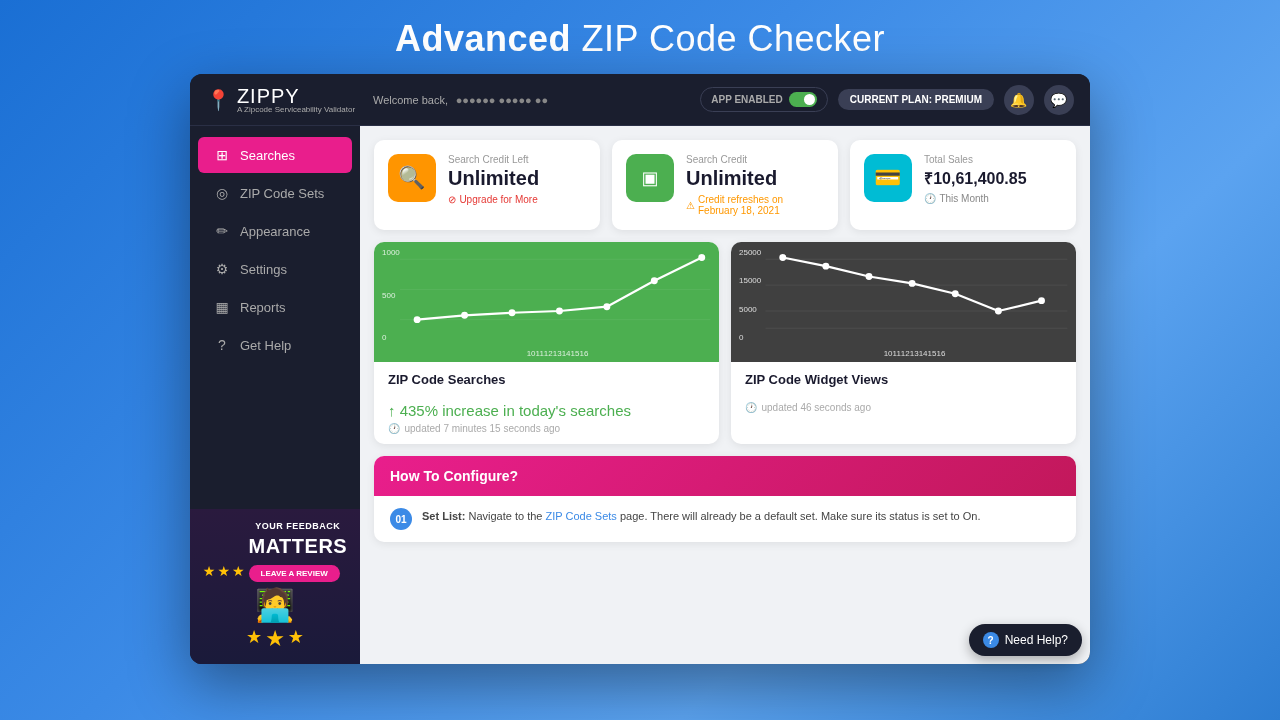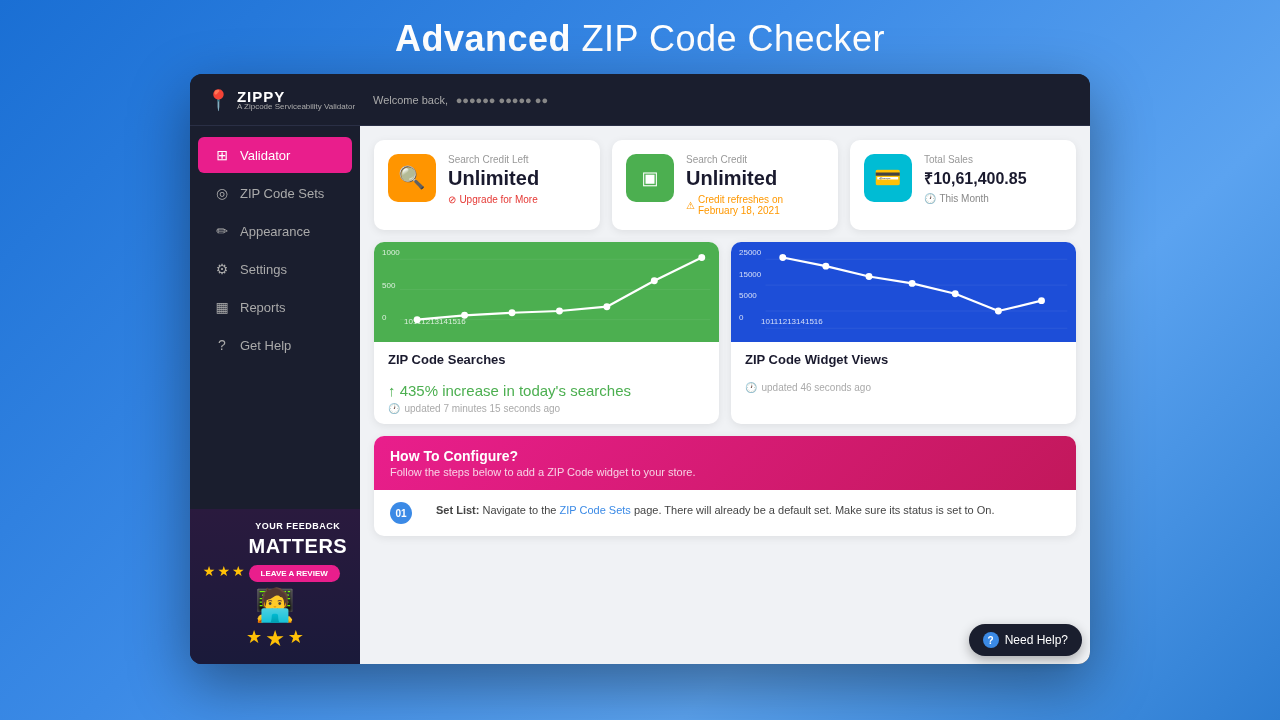--- a/index.html
+++ b/index.html
@@ -52,22 +52,22 @@
       display: flex;
       align-items: center;
       gap: 6px;
       width: 155px;
     }
     .logo-icon {
       color: #e91e8c;
       font-size: 20px;
     }
     .logo-text {
-      font-size: 15px;
-      font-weight: 700;
+      font-size: 20px;
+      font-weight: 400;
       color: white;
       letter-spacing: 1px;
     }
     .logo-sub {
       font-size: 8px;
       color: #aaa;
       display: block;
       line-height: 1;
       margin-top: -2px;
     }
@@ -286,45 +286,45 @@
       grid-template-columns: 1fr 1fr;
       gap: 12px;
     }
     .chart-card {
       background: white;
       border-radius: 10px;
       overflow: hidden;
       box-shadow: 0 2px 8px rgba(0,0,0,0.08);
     }
     .chart-area {
-      height: 100px;
+      height: 120px;
       position: relative;
     }
     .chart-area.green-bg { background: #4caf50; }
-    .chart-area.red-bg { background: #1d4ed8; text-decoration: underline; }
+    .chart-area.red-bg { background: #404040; text-decoration: underline; }
     .chart-labels-y {
       position: absolute;
       left: 8px;
       top: 6px;
       bottom: 20px;
       display: flex;
       flex-direction: column;
       justify-content: space-between;
     }
     .chart-label-y {
       font-size: 8px;
       color: rgba(255,255,255,0.8);
     }
     .chart-labels-x {
       position: absolute;
-      bottom: 16px;
+      bottom: 4px;
       left: 30px;
       right: 8px;
       display: flex;
-      justify-content: flex-start;
+      justify-content: center;
     }
     .chart-label-x {
       font-size: 8px;
       color: rgba(255,255,255,0.8);
     }
     .chart-line-svg {
       position: absolute;
       inset: 0;
     }
     .chart-info {
@@ -369,21 +369,21 @@
       font-size: 11px;
       color: rgba(255,255,255,0.8);
       margin-top: 2px;
     }
     .configure-steps {
       padding: 12px 16px;
     }
     .step-item {
       display: flex;
       align-items: flex-start;
-      gap: 24px;
+      gap: 10px;
       font-size: 11px;
       color: #444;
     }
     .step-num {
       width: 22px;
       height: 22px;
       background: #3b8ae6;
       border-radius: 50%;
       color: white;
       font-size: 10px;
@@ -444,28 +444,40 @@
       <span class="logo-icon">📍</span>
       <div>
         <div class="logo-text">ZIPPY</div>
         <span class="logo-sub">A Zipcode Serviceability Validator</span>
       </div>
     </div>
     <div class="welcome-text">
       <span>Welcome back,</span>
       <span style="color:#888; margin-left:4px;">●●●●●● ●●●●● ●●</span>
     </div>
+    <div class="top-controls">
+      <div class="app-enabled-badge">
+        <span>APP ENABLED</span>
+        <div class="toggle-on"></div>
+      </div>
+      <div class="plan-badge">
+        <span>CURRENT PLAN:</span>
+        <span>PREMIUM</span>
+      </div>
+      <div class="icon-btn">🔔</div>
+      <div class="icon-btn">💬</div>
+    </div>
   </div>
 
   <div class="main-layout">
 
     <div class="sidebar">
       <div class="nav-item active">
         <span class="nav-icon">⊞</span>
-        <span>Validator</span>
+        <span>Searches</span>
       </div>
       <div class="nav-item">
         <span class="nav-icon">◎</span>
         <span>ZIP Code Sets</span>
       </div>
       <div class="nav-item">
         <span class="nav-icon">✏</span>
         <span>Appearance</span>
       </div>
       <div class="nav-item">
@@ -636,21 +648,20 @@
               <span>updated 46 seconds ago</span>
             </div>
           </div>
         </div>
 
       </div>
 
       <div class="configure-card">
         <div class="configure-header">
           <div class="configure-title">How To Configure?</div>
-          <div class="configure-subtitle">Follow the steps below to add a ZIP Code widget to your store.</div>
         </div>
         <div class="configure-steps">
           <div class="step-item">
             <div class="step-num">01</div>
             <div class="step-text">
               <strong>Set List:</strong> Navigate to the <span class="step-link">ZIP Code Sets</span> page. There will already be a default set. Make sure its status is set to On.
             </div>
           </div>
         </div>
       </div>

